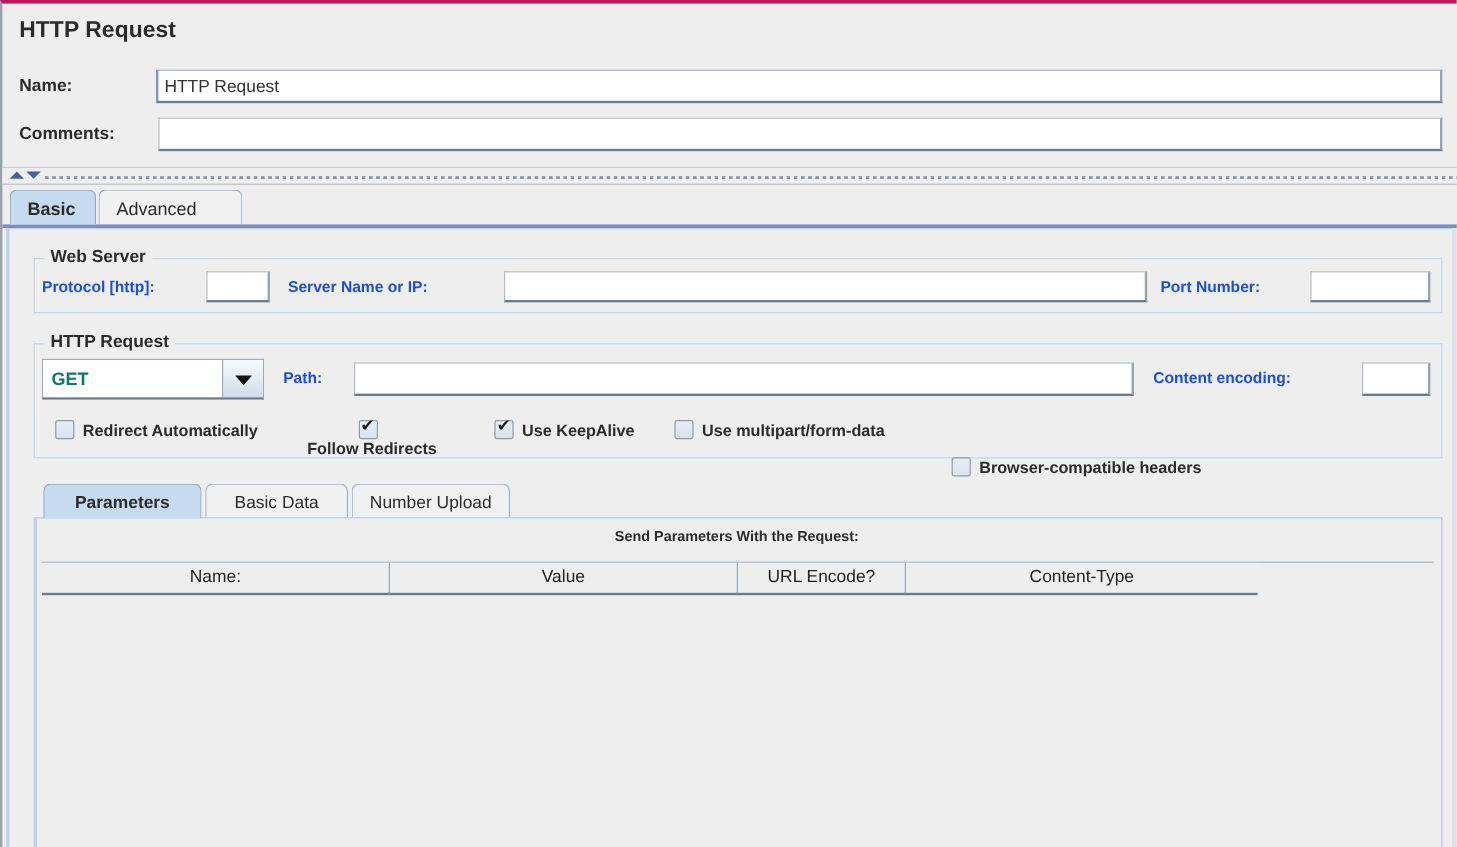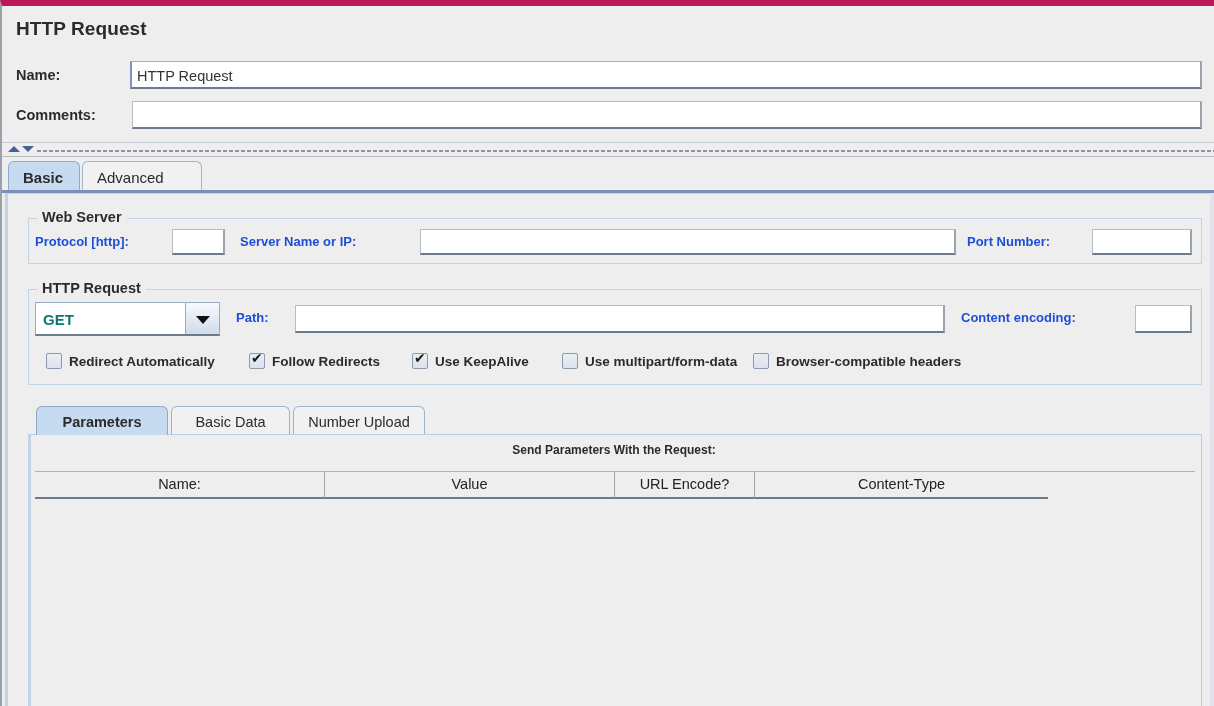--- a/index.html
+++ b/index.html
@@ -7,21 +7,21 @@
     margin: 0; padding: 0;
     width: 1214px; height: 706px;
     overflow: hidden;
     background: #eeeeee;
     font-family: "Liberation Sans", sans-serif;
   }
   #app {
     position: relative;
     width: 1214px; height: 706px;
     background: #eeeeee;
-    border-top: 6px solid #be185d;
+    border-top: 3px solid #be185d;
     border-left: 2px solid #9aa3ac;
   }
 
   
   .page-title {
     position: absolute; left: 14px; top: 12px;
     font-size: 19px; font-weight: bold; color: #2b2b2b;
     letter-spacing: .1px;
   }
   .field-row { position: absolute; left: 0; width: 1214px; height: 30px; }
@@ -168,24 +168,24 @@
     position: absolute; left: 1px; top: -4px;
     font-size: 14px; color: #1a1a1a; font-weight: bold;
     font-family: "DejaVu Sans", sans-serif;
   }
   .cb-label {
     margin-left: 7px;
     font-size: 13.5px; font-weight: bold; color: #2b2b2b;
     white-space: nowrap;
   }
   .ck0 { left: 17px; }
-  .ck1 { left: 220px; }
+  .ck1 { left: 220px; flex-direction: column; }
   .ck2 { left: 383px; }
   .ck3 { left: 533px; }
-  .ck4 { left: 724px; }
+  .ck4 { left: 764px; margin-top: 31px; }
 
   
   .inner-tabstrip {
     position: absolute; left: 20px; top: 212px; width: 1174px; height: 29px;
   }
   .itab {
     position: absolute; top: 0; height: 29px;
     background: #f1f1f1;
     border: 1px solid #9fb3cd; border-bottom: none;
     border-radius: 6px 6px 0 0;

